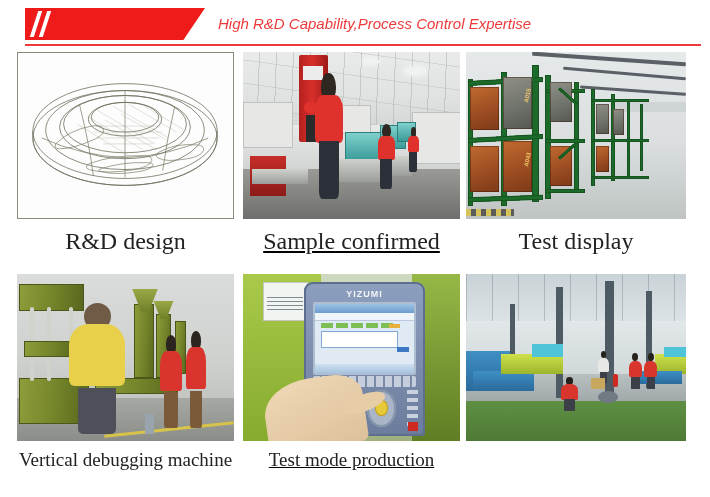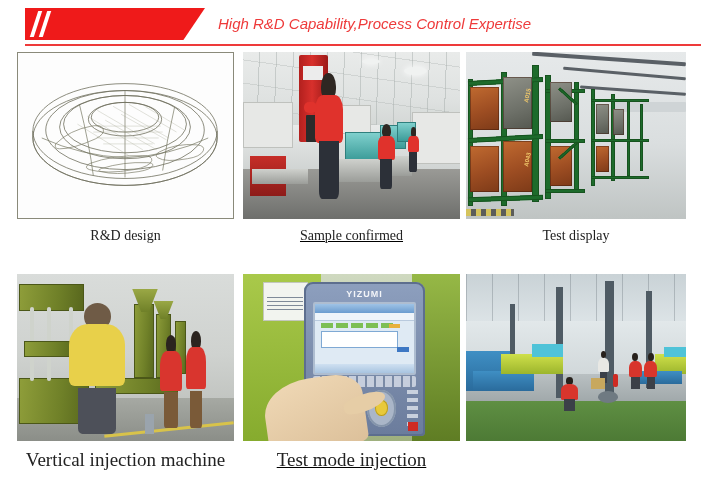--- a/index.html
+++ b/index.html
@@ -100,21 +100,21 @@
   .thumb.framed {
     border: 1px solid #8a8a7a;
     box-sizing: border-box;
   }
   .scene { position: absolute; inset: 0; }
 
   .caption {
     margin-top: 9px;
     text-align: center;
     font-family: "Liberation Serif", serif;
-    font-size: 14px;
+    font-size: 24px;
     color: #222222;
     line-height: 1.1;
     white-space: nowrap;
   }
   .row2 .caption { font-size: 19px; }
 
   
 
   
   .cad { background: #fdfdfd; }
@@ -617,21 +617,21 @@
               <div class="legs"></div>
           </div>
           <div class="vi-redman" style="left:78%;top:44%;width:9%;height:48%;">
             <div class="head"></div>
               <div class="shirt"></div>
               <div class="legs"></div>
           </div>
           <div style="position:absolute;left:59%;top:84%;width:4%;height:12%;background:#9aa4ad;"></div>
         </div>
       </div>
-      <div class="caption">Vertical injection machine</div>
+      <div class="caption">Vertical debugging machine</div>
     </div>
 
     <div class="cell c2">
       <div class="thumb">
         <div class="scene">
           <div class="cp-bgleft"></div>
           <div class="cp-bgmid"></div>
           <div class="cp-bgright"></div>
           <div class="cp-label"></div>
           <div class="cp-panel">
@@ -651,21 +651,21 @@
               <div class="ring"></div>
                 <div class="hub"></div>
             </div>
             <div class="cp-sidebtns"></div>
             <div class="cp-redbtn"></div>
           </div>
           <div class="cp-hand"></div>
           <div class="cp-finger"></div>
         </div>
       </div>
-      <div class="caption">Test mode injection</div>
+      <div class="caption">Test mode production</div>
     </div>
 
     <div class="cell c3">
       <div class="thumb">
         <div class="scene">
           <div class="ip-roof"></div>
           <div class="ip-wall"></div>
           <div class="ip-floorgrey"></div>
           <div class="ip-floorgreen"></div>
           <div class="ip-column" style="left:41%;top:8%;height:66%;"></div>

